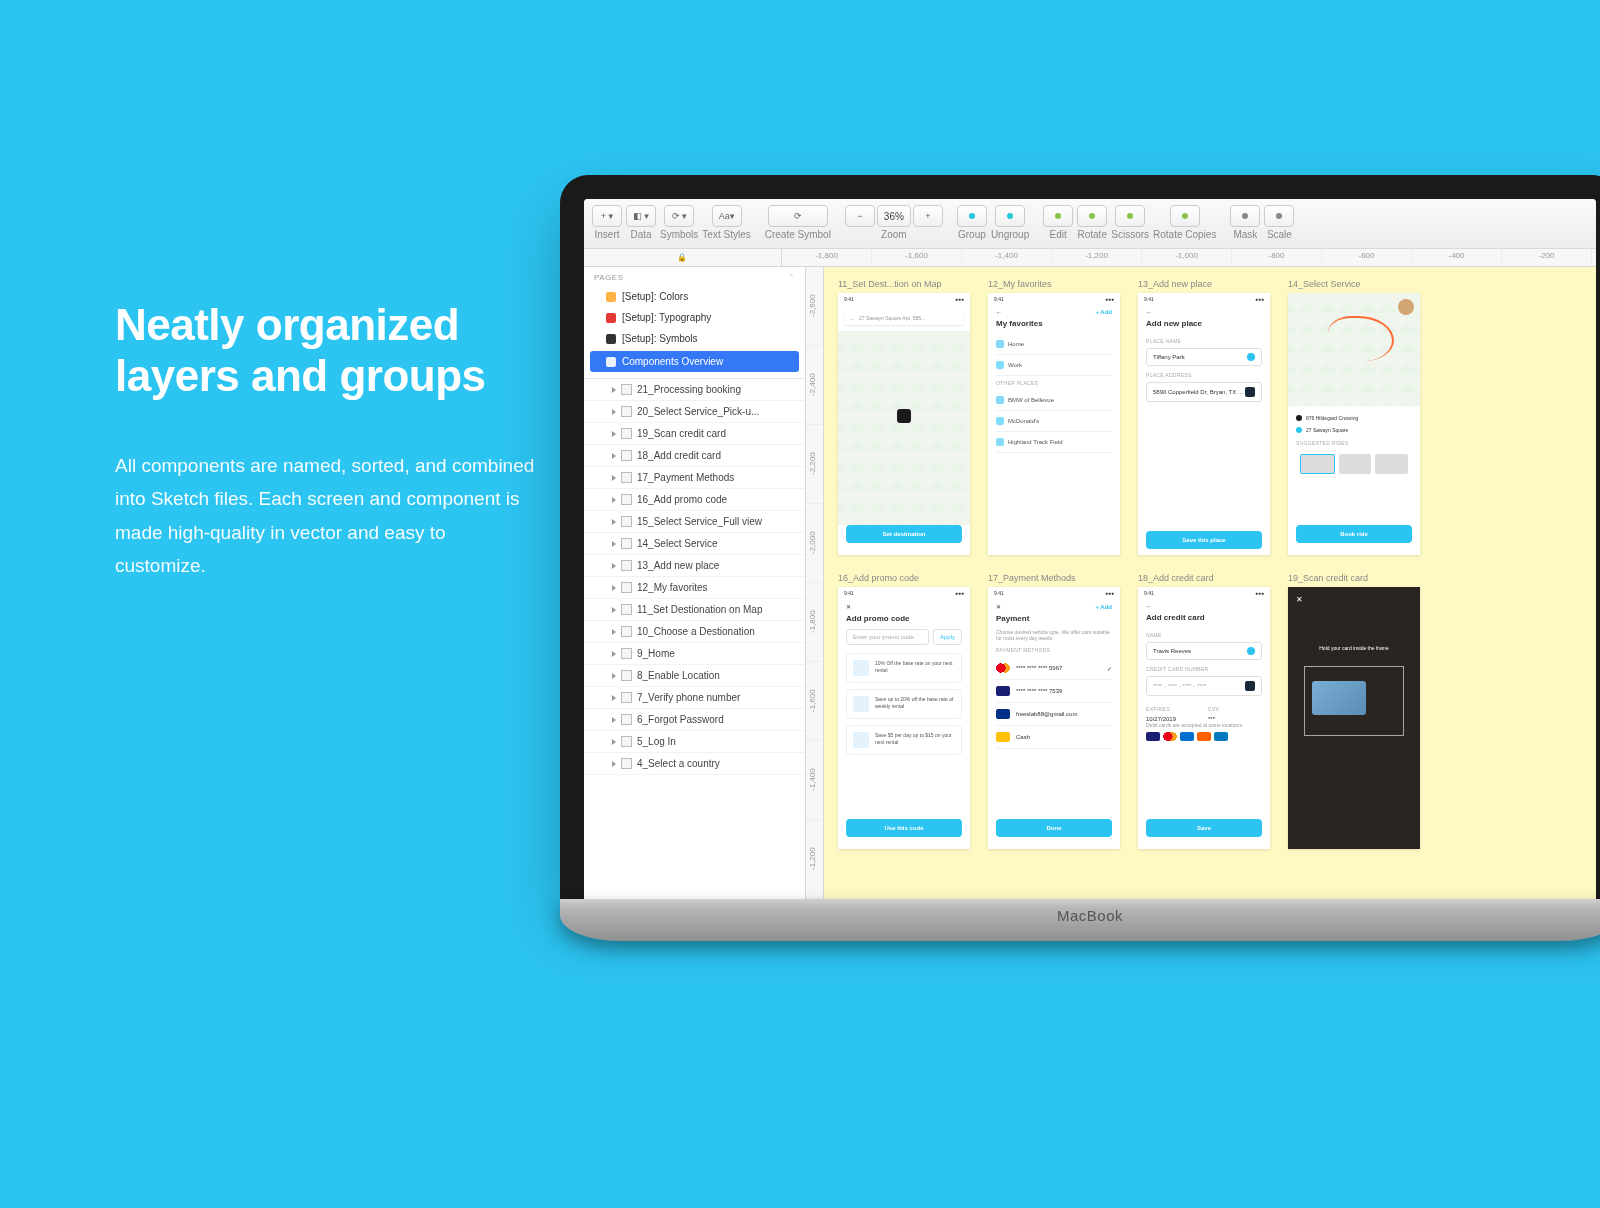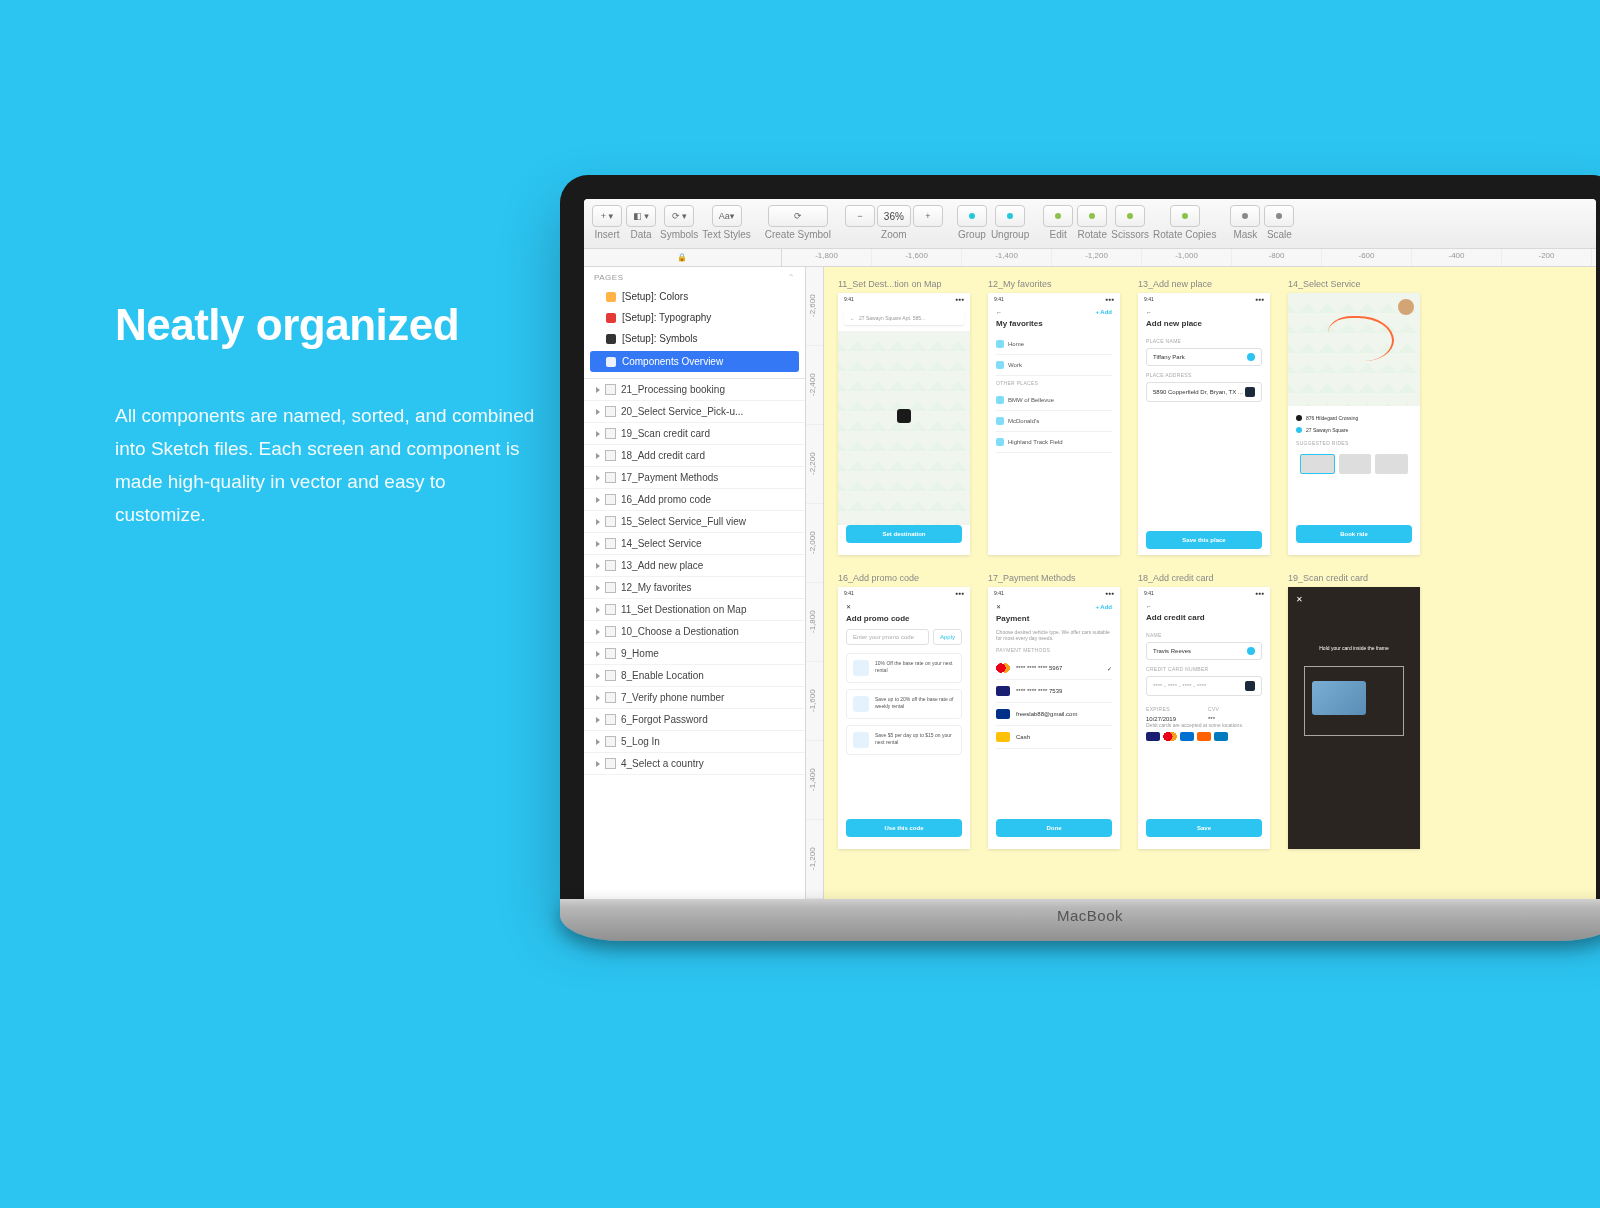--- a/index.html
+++ b/index.html
@@ -186,21 +186,21 @@
 }
 .pg.selected .pg-ico-over { width:10px;height:10px;background:#fff;opacity:0.9;border-radius:2px; }
 
 .sb-layers {
   flex: 1;
   overflow: hidden;
   border-top: 1px solid #e5e5e5;
   margin-top: 4px;
 }
 .layer {
-  padding: 5px 8px 5px 12px;
+  padding: 5px 8px 5px 28px;
   font-size: 10px;
   color: #444;
   border-bottom: 1px solid #f2f2f2;
   display: flex;
   align-items: center;
   gap: 5px;
   cursor: pointer;
   white-space: nowrap;
   overflow: hidden;
   text-overflow: ellipsis;
@@ -333,20 +333,21 @@
 .dest-row{display:flex;align-items:center;gap:4px;padding:3px 0;font-size:5px;}
 .dest-dot{width:6px;height:6px;border-radius:50%;flex-shrink:0;}
 .search-pill{background:#fff;border-radius:3px;padding:4px 6px;font-size:5px;color:#999;margin:6px;box-shadow:0 1px 2px rgba(0,0,0,0.1);display:flex;align-items:center;gap:4px;}
 </style>
 </head>
 <body>
 
 <div class="hero">
   <h1>
     <span>Neatly organized</span><br>
+    <span>layers and groups</span>
   </h1>
   <p>All components are named, sorted, and combined into Sketch files. Each screen and component is made high-quality in vector and easy to customize.</p>
 </div>
 
 <div class="macbook">
   <div class="mb-bezel">
     <div class="mb-screen">
       <div class="sketch">
 
         <div class="toolbar">

